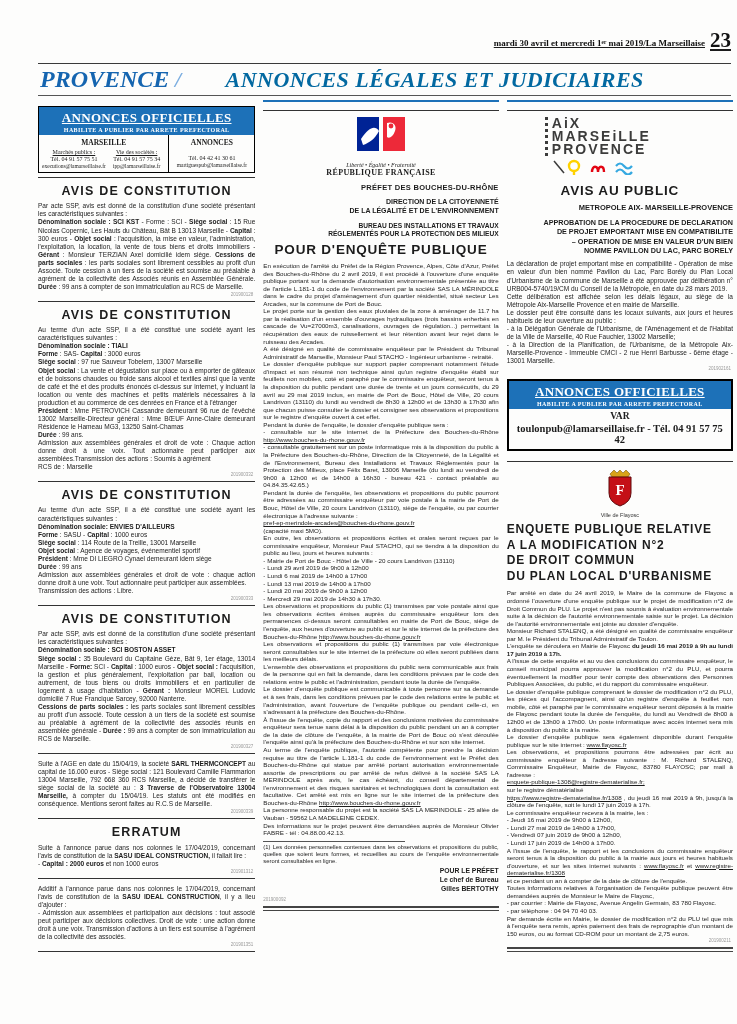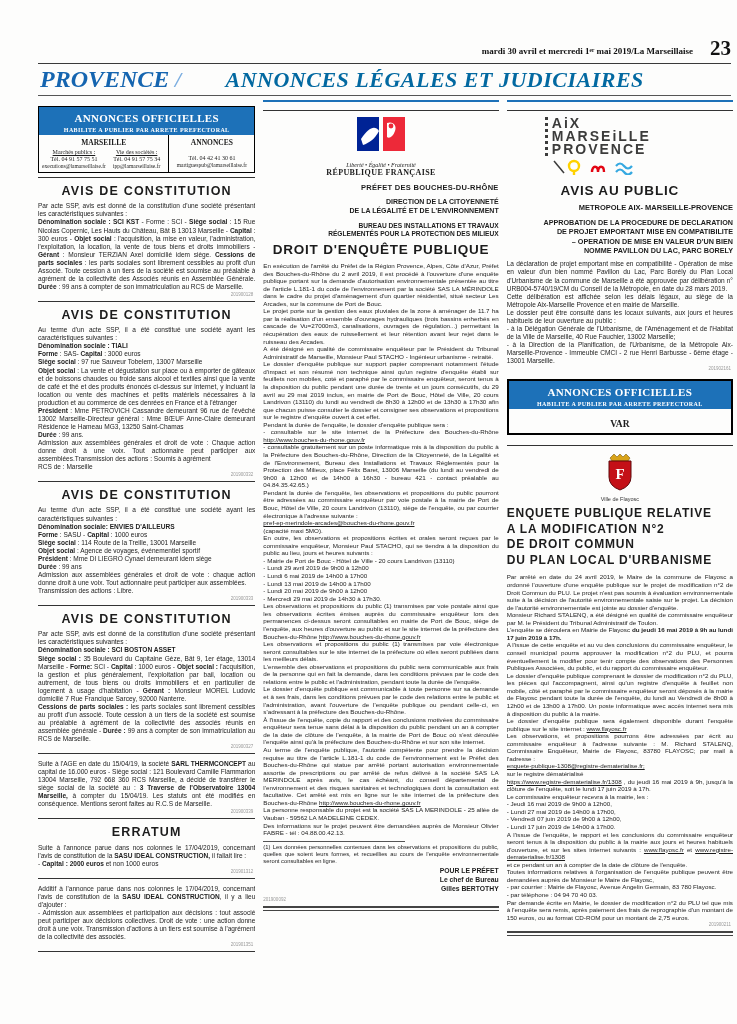--- a/index.html
+++ b/index.html
@@ -1,53 +1,53 @@
 <!DOCTYPE html>
 <html lang="fr"><head>
 <meta charset="utf-8">
 <style>
   html,body{margin:0;padding:0;background:#e9e9e9;}
   .page{position:relative;width:737px;height:1024px;background:#fdfdfc;overflow:hidden;
         font-family:"Liberation Sans",sans-serif;color:#1c1c1c;margin:0 auto;}
   
-  .masthead{position:absolute;top:40px;right:6px;display:flex;align-items:flex-end;gap:17px;}
+  .masthead{position:absolute;top:32px;right:6px;display:flex;align-items:flex-end;gap:5px;text-decoration:underline;}
   .dateline{font-family:"Liberation Serif",serif;font-weight:bold;font-size:9px;color:#111;}
   .pagenum{font-family:"Liberation Serif",serif;font-weight:bold;font-size:21px;line-height:16px;color:#111;}
   .rule{position:absolute;left:38px;right:6px;border-top:1.5px solid #3a3a3a;}
   .top-rule{top:63px;}
   .banner{position:absolute;top:66px;left:40px;font-family:"Liberation Serif",serif;
           font-style:italic;font-weight:bold;white-space:nowrap;}
   .banner .prov{font-size:24px;color:#1565b0;}
   .banner .sep{font-size:22px;color:#7aade0;}
   .banner .rest{font-size:22px;color:#0369a1;letter-spacing:.5px;margin-left:39px;}
   .banner-rule{top:95px;border-top:1px solid #555;}
   
   .columns{position:absolute;top:100px;left:38px;right:4px;bottom:4px;display:flex;gap:8px;overflow:hidden;}
   .col{overflow:hidden;}
   .col-left{width:218px;}
   .col-mid{width:236px;border-top:2px solid #1d71b8;padding-top:4px;}
   .col-right{width:227px;border-top:2px solid #1d71b8;padding-top:4px;}
   .art-rule{border-top:1.3px solid #333;margin:4px 0 6px;}
   
   .office-box{border:1.5px solid #000;margin-top:6px;}
   .office-head{background:#1d71b8;color:#fff;text-align:center;padding:3px 2px 2px;}
-  .office-title{font-family:"Liberation Serif",serif;font-weight:bold;font-size:11px;line-height:16px;letter-spacing:.3px;}
+  .office-title{font-family:"Liberation Serif",serif;font-weight:bold;font-size:13px;line-height:16px;letter-spacing:.3px;text-decoration:underline;}
   .office-sub{font-family:"Liberation Serif",serif;font-weight:bold;font-size:6px;letter-spacing:.4px;margin-top:1px;}
   .office-body{display:flex;font-family:"Liberation Serif",serif;}
   .office-cell{padding:3px 2px;text-align:center;}
   .office-city{font-weight:bold;font-size:7.5px;margin-bottom:2px;}
   .office-split{display:flex;}
   .office-sub-col{flex:1;padding:0 1px;}
   .office-label{font-size:6px;text-decoration:underline;}
   .office-tel{font-size:6px;margin-top:1px;}
   .office-mail{font-size:5.5px;margin-top:1px;}
   .v-div{width:1px;background:#000;}
   .office-left{flex:1.55;}
   .office-right{flex:1;}
-  .var-body{text-align:center;padding:10px 2px 4px;font-family:"Liberation Serif",serif;}
+  .var-body{text-align:center;padding:2px 2px 4px;font-family:"Liberation Serif",serif;}
   .var-region{font-weight:bold;font-size:9.5px;}
   .var-contact{font-weight:bold;font-size:10.5px;margin-top:2px;}
   
   .section-bar{background:#1d71b8;color:#fff;text-align:center;font-family:"Liberation Serif",serif;
                font-style:italic;font-weight:bold;font-size:9.5px;padding:3px 0;margin-top:10px;letter-spacing:.5px;}
   
   .notice-title{font-weight:bold;font-size:12.5px;letter-spacing:1.2px;text-align:center;
                 margin:5px 0 4px;white-space:pre-line;line-height:1.15;}
   .body-text{font-size:6.55px;line-height:1.23;text-align:justify;white-space:pre-line;}
   .ref{font-size:4.5px;color:#999;text-align:right;margin:1px 2px 2px 0;}
@@ -200,21 +200,21 @@
         </svg>
         <div class="gov-caption">Liberté • Égalité • Fraternité</div>
         <div class="gov-name">RÉPUBLIQUE FRANÇAISE</div>
       </div>
 
       <div class="center mid-h1">PRÉFET DES BOUCHES-DU-RHÔNE</div>
       <div class="center mid-h2">DIRECTION DE LA CITOYENNETÉ
 DE LA LÉGALITÉ ET DE L'ENVIRONNEMENT</div>
       <div class="center mid-h3">BUREAU DES INSTALLATIONS ET TRAVAUX
 RÉGLEMENTÉS POUR LA PROTECTION DES MILIEUX</div>
-      <div class="big-title">DROIT D'ENQUÊTE PUBLIQUE</div>
+      <div class="big-title">POUR D'ENQUÊTE PUBLIQUE</div>
 
       <div class="body-text" style="font-size:6.25px;line-height:1.21"><span>En exécution de l'arrêté du Préfet de la Région Provence, Alpes, Côte d'Azur, Préfet des Bouches-du-Rhône du 2 avril 2019, il est procédé à l'ouverture d'une enquête publique portant sur la demande d'autorisation environnementale présentée au titre de l'article L.181-1 du code de l'environnement par la société SAS LA MÉRINDOLE dans le cadre du projet d'aménagement d'un quartier résidentiel, situé secteur Les Arcades, sur la commune de Port de Bouc.
 Le projet porte sur la gestion des eaux pluviales de la zone à aménager de 11.7 ha par la réalisation d'un ensemble d'ouvrages hydrauliques (trois bassins enherbés en cascade de Vu=27000m3, canalisations, ouvrages de régulation...) permettant la récupération des eaux de ruissellement et leur rétention avant leur rejet dans le ruisseau des Arcades.
 A été désigné en qualité de commissaire enquêteur par le Président du Tribunal Administratif de Marseille, Monsieur Paul STACHO - Ingénieur urbanisme - retraité.
 Le dossier d'enquête publique sur support papier comprenant notamment l'étude d'impact et son résumé non technique ainsi qu'un registre d'enquête établi sur feuillets non mobiles, coté et paraphé par le commissaire enquêteur, seront tenus à la disposition du public pendant une durée de trente et un jours consécutifs, du 29 avril au 29 mai 2019 inclus, en mairie de Port de Bouc, Hôtel de Ville, 20 cours Landrivon (13110) du lundi au vendredi de 8h30 à 12h00 et de 13h30 à 17h30 afin que chacun puisse consulter le dossier et consigner ses observations et propositions sur le registre d'enquête ouvert à cet effet.
 Pendant la durée de l'enquête, le dossier d'enquête publique sera :
 - consultable sur le site internet de la Préfecture des Bouches-du-Rhône </span><span class="u">http://www.bouches-du-rhone.gouv.fr</span><span>
 - consultable gratuitement sur un poste informatique mis à la disposition du public à la Préfecture des Bouches-du-Rhône, Direction de la Citoyenneté, de la Légalité et de l'Environnement, Bureau des Installations et Travaux Réglementés pour la Protection des Milieux, place Félix Baret, 13006 Marseille (du lundi au vendredi de 9h00 à 12h00 et de 14h00 à 16h30 - bureau 421 - contact préalable au 04.84.35.42.65.)
 Pendant la durée de l'enquête, les observations et propositions du public pourront être adressées au commissaire enquêteur par voie postale à la mairie de Port de Bouc, Hôtel de Ville, 20 cours Landrivon (13110), siège de l'enquête, ou par courrier électronique à l'adresse suivante :
 </span><span class="u">pref-ep-merindole-arcades@bouches-du-rhone.gouv.fr</span><span>
@@ -275,20 +275,21 @@
 - à la Direction de la Planification, de l'Urbanisme, de la Métropole Aix-Marseille-Provence - Immeuble CMCI - 2 rue Henri Barbusse - 6ème étage - 13001 Marseille.</div>
       <div class="ref">201902161</div>
 
       <div class="office-box" style="border-width:2px;margin-top:8px">
         <div class="office-head">
           <div class="office-title">ANNONCES OFFICIELLES</div>
           <div class="office-sub">HABILITE A PUBLIER PAR ARRETE PREFECTORAL</div>
         </div>
         <div class="var-body">
           <div class="var-region">VAR</div>
+          <div class="var-contact">toulonpub@lamarseillaise.fr - Tél. 04 91 57 75 42</div>
         </div>
       </div>
 
       <div class="art-rule" style="margin-top:10px"></div>
 
       <div class="flayosc-logo">
         <svg width="34" height="40" viewBox="0 0 34 40">
           <path d="M7,6 l4,-4 3,3 3,-3 3,3 3,-3 4,4 -2,3 h-16 z" fill="#d8a319" stroke="#7a5b10" stroke-width=".6"></path>
           <path d="M6,9 h22 v16 q0,9 -11,13 q-11,-4 -11,-13 z" fill="#c41017" stroke="#5e0a0d" stroke-width="1"></path>
           <text x="17" y="27" text-anchor="middle" font-family="Liberation Serif, serif" font-size="15" font-weight="bold" fill="#fff">F</text>

